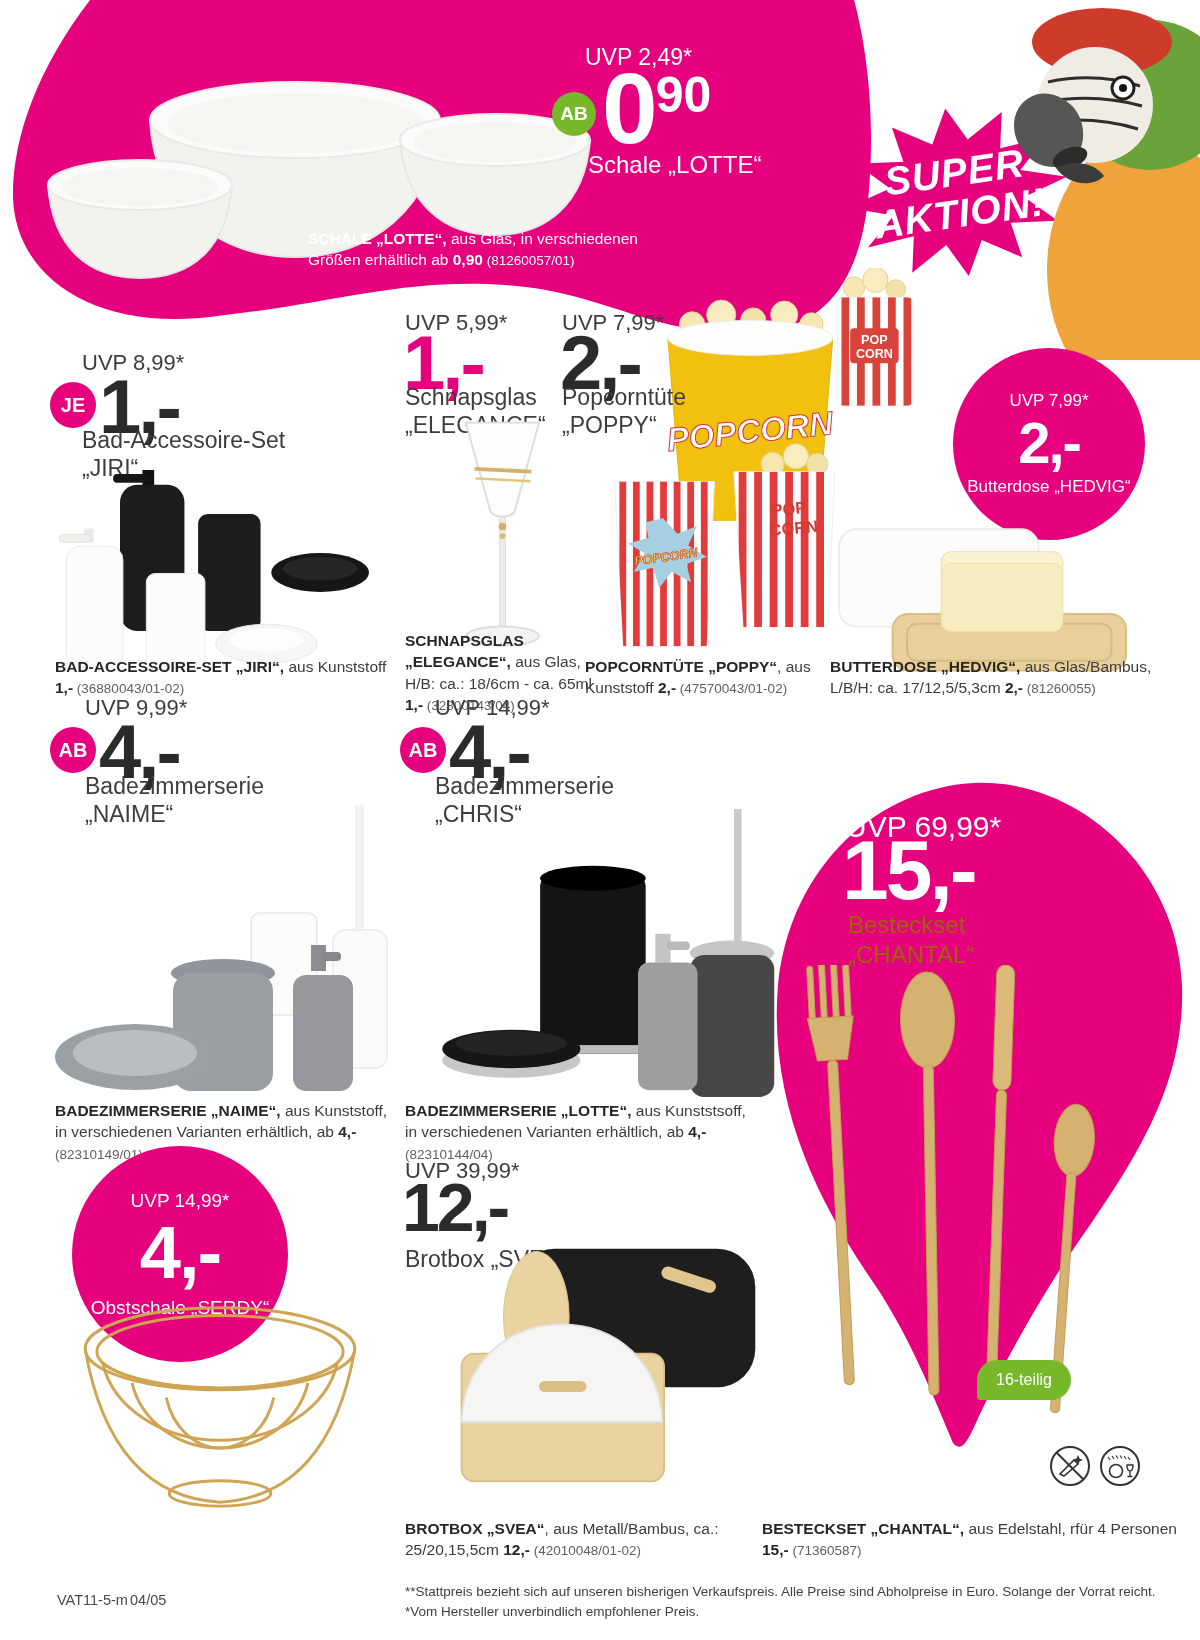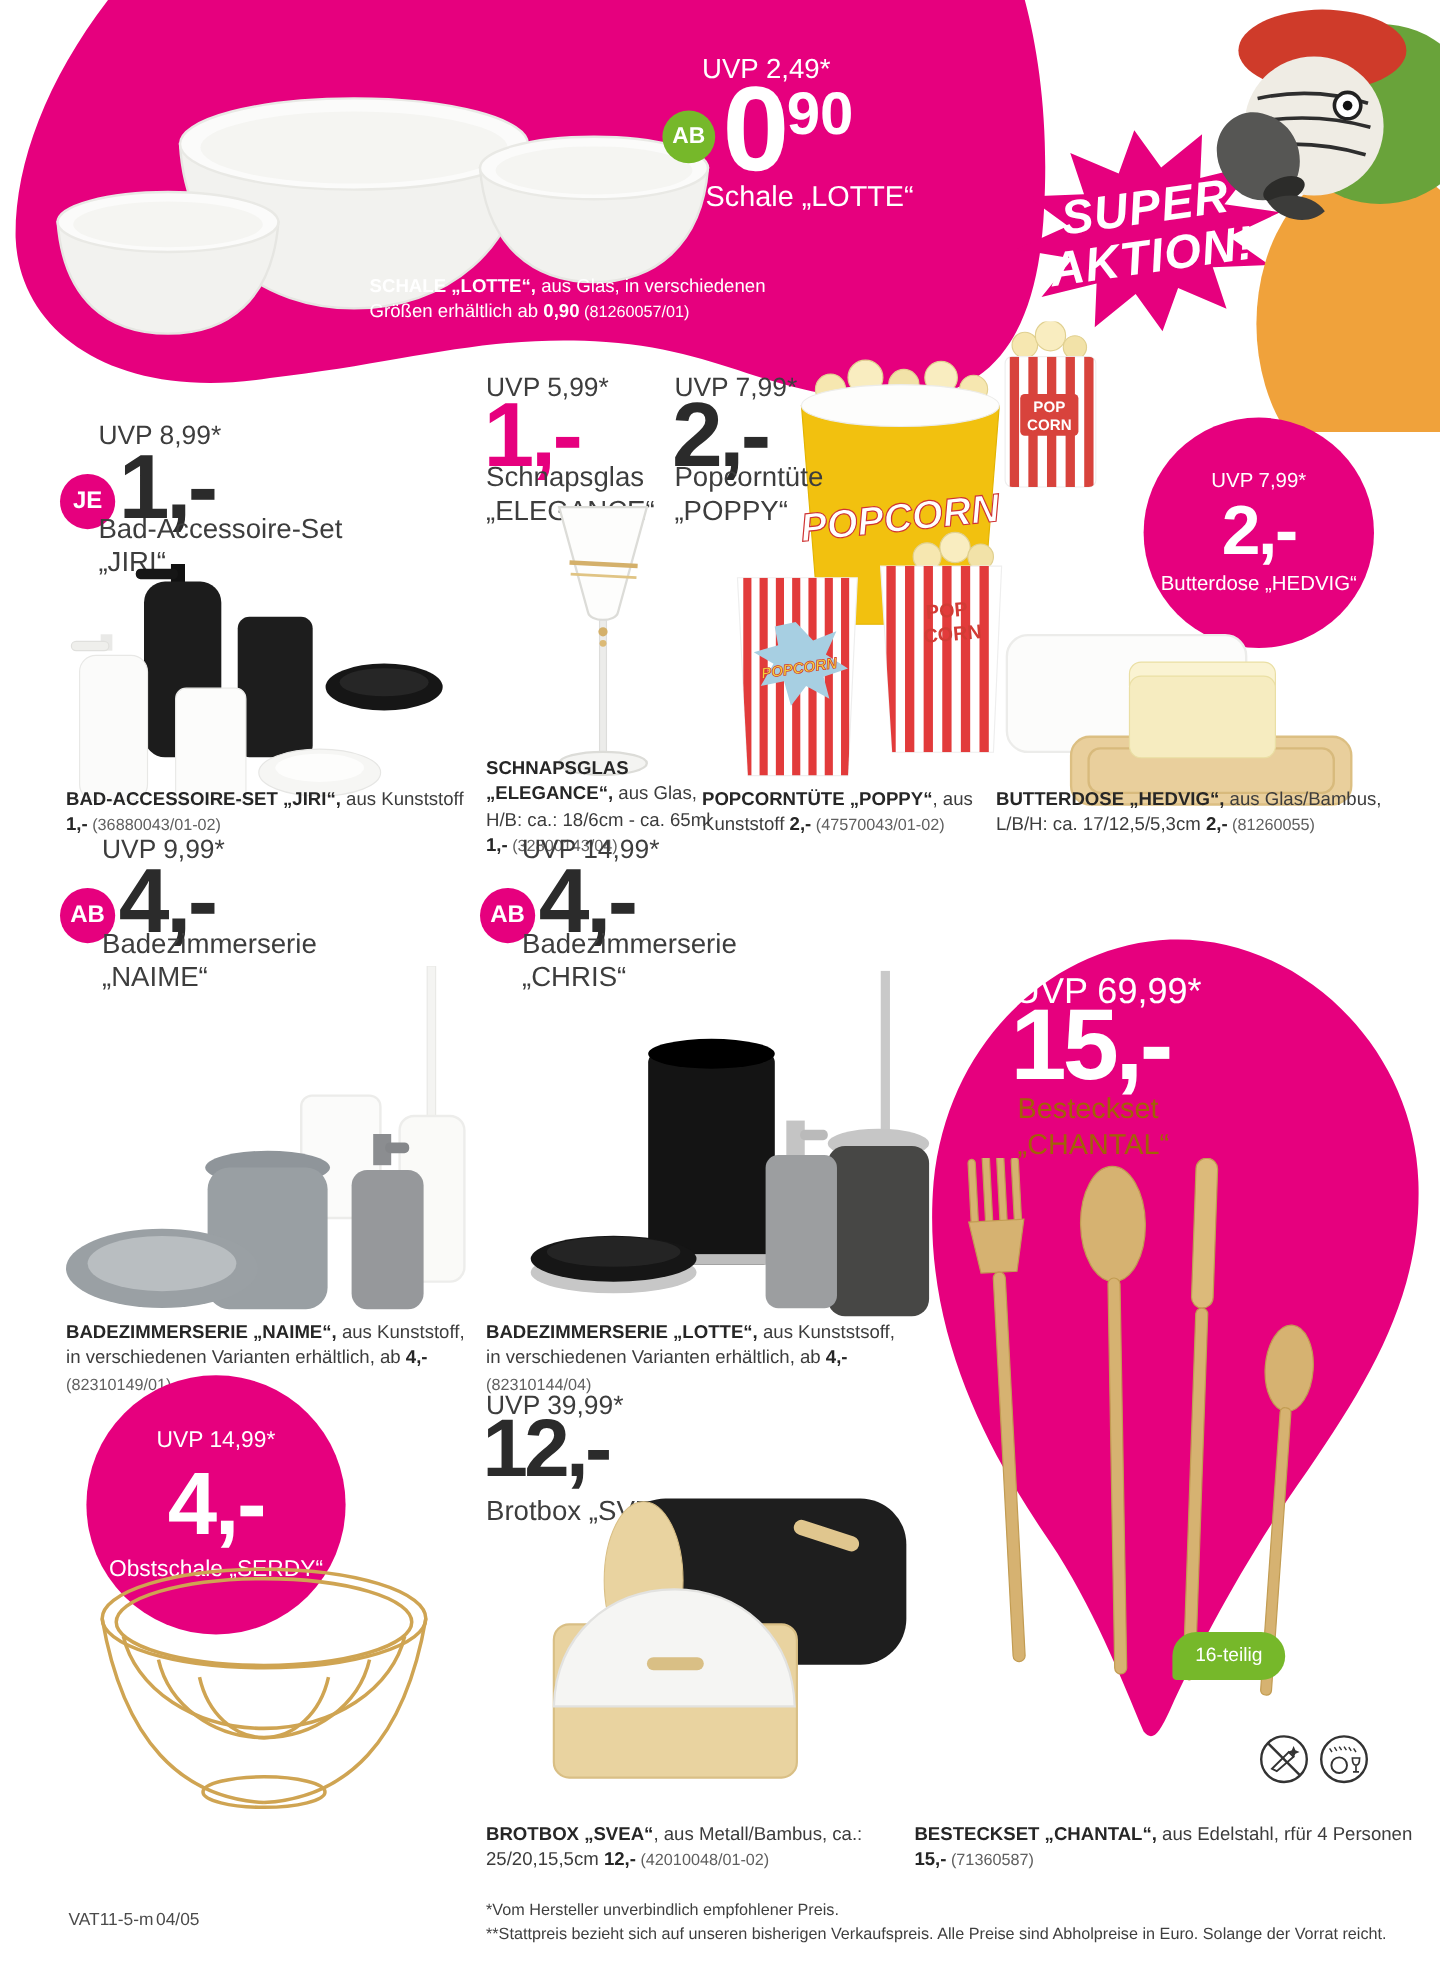--- a/index.html
+++ b/index.html
@@ -1,21 +1,21 @@
 <!DOCTYPE html>
 <html><head>
 <meta charset="utf-8">
 <style>
   html,body{margin:0;padding:0;background:#ffffff;}
   .page{position:relative;width:1200px;height:1640px;background:#fff;overflow:hidden;
         font-family:"Liberation Sans","DejaVu Sans",sans-serif;color:#3c3c3c;}
   .abs{position:absolute;}
   .uvp{font-size:22px;color:#3d3d3d;}
   .uvp.onpink{color:#fff;}
-  .price-row{display:flex;align-items:flex-end;}
+  .price-row{display:flex;align-items:flex-start;}
   .bigprice{font-weight:bold;font-size:76px;line-height:0.88;letter-spacing:-3px;color:#2b2b2b;}
   .bigprice.pink{color:#e6007e;}
   .badge{width:46px;height:46px;border-radius:50%;background:#e6007e;color:#fff;font-weight:bold;
          font-size:20px;display:flex;align-items:center;justify-content:center;flex:0 0 auto;
          margin-top:8px;margin-right:3px;}
   .badge-green{background:#76b82a;width:44px;height:44px;font-size:19px;margin-top:26px;margin-right:6px;}
   .plabel{font-size:23px;color:#3d3d3d;line-height:1.22;}
   .plabel.onpink{color:#fff;}
   .desc{font-size:15.5px;color:#3c3c3c;line-height:1.38;}
   .desc .dname{font-weight:bold;color:#262626;}
@@ -380,17 +380,17 @@
     <path d="M 10,205 C 12,140 60,98 120,98 C 180,98 228,140 230,205 Z" fill="#f5f5f3" stroke="#e2e2e0" stroke-width="2"></path>
     <rect x="95" y="160" width="52" height="12" rx="6" fill="#d9bf85"></rect>
   </svg>
   <div class="desc abs" style="left:405px;top:1518px;width:375px">
     <span class="dname">BROTBOX „SVEA“</span><span>, aus Metall/Bambus, ca.: 25/20,15,5cm </span><span class="dprice">12,-</span><span class="sku"> (42010048/01-02)</span>
   </div>
 
   <div class="abs footer-code" style="left:57px;top:1592px">VAT11-5-m</div>
   <div class="abs footer-code" style="left:130px;top:1592px">04/05</div>
   <div class="abs footnote" style="left:405px;top:1582px;width:760px">
+    <div>**Stattpreis bezieht sich auf unseren bisherigen Verkaufspreis. Alle Preise sind Abholpreise in Euro. Solange der Vorrat reicht.</div>
     <div>*Vom Hersteller unverbindlich empfohlener Preis.</div>
-    <div>**Stattpreis bezieht sich auf unseren bisherigen Verkaufspreis. Alle Preise sind Abholpreise in Euro. Solange der Vorrat reicht.</div>
   </div>
 
 </div>
 
 </body></html>

